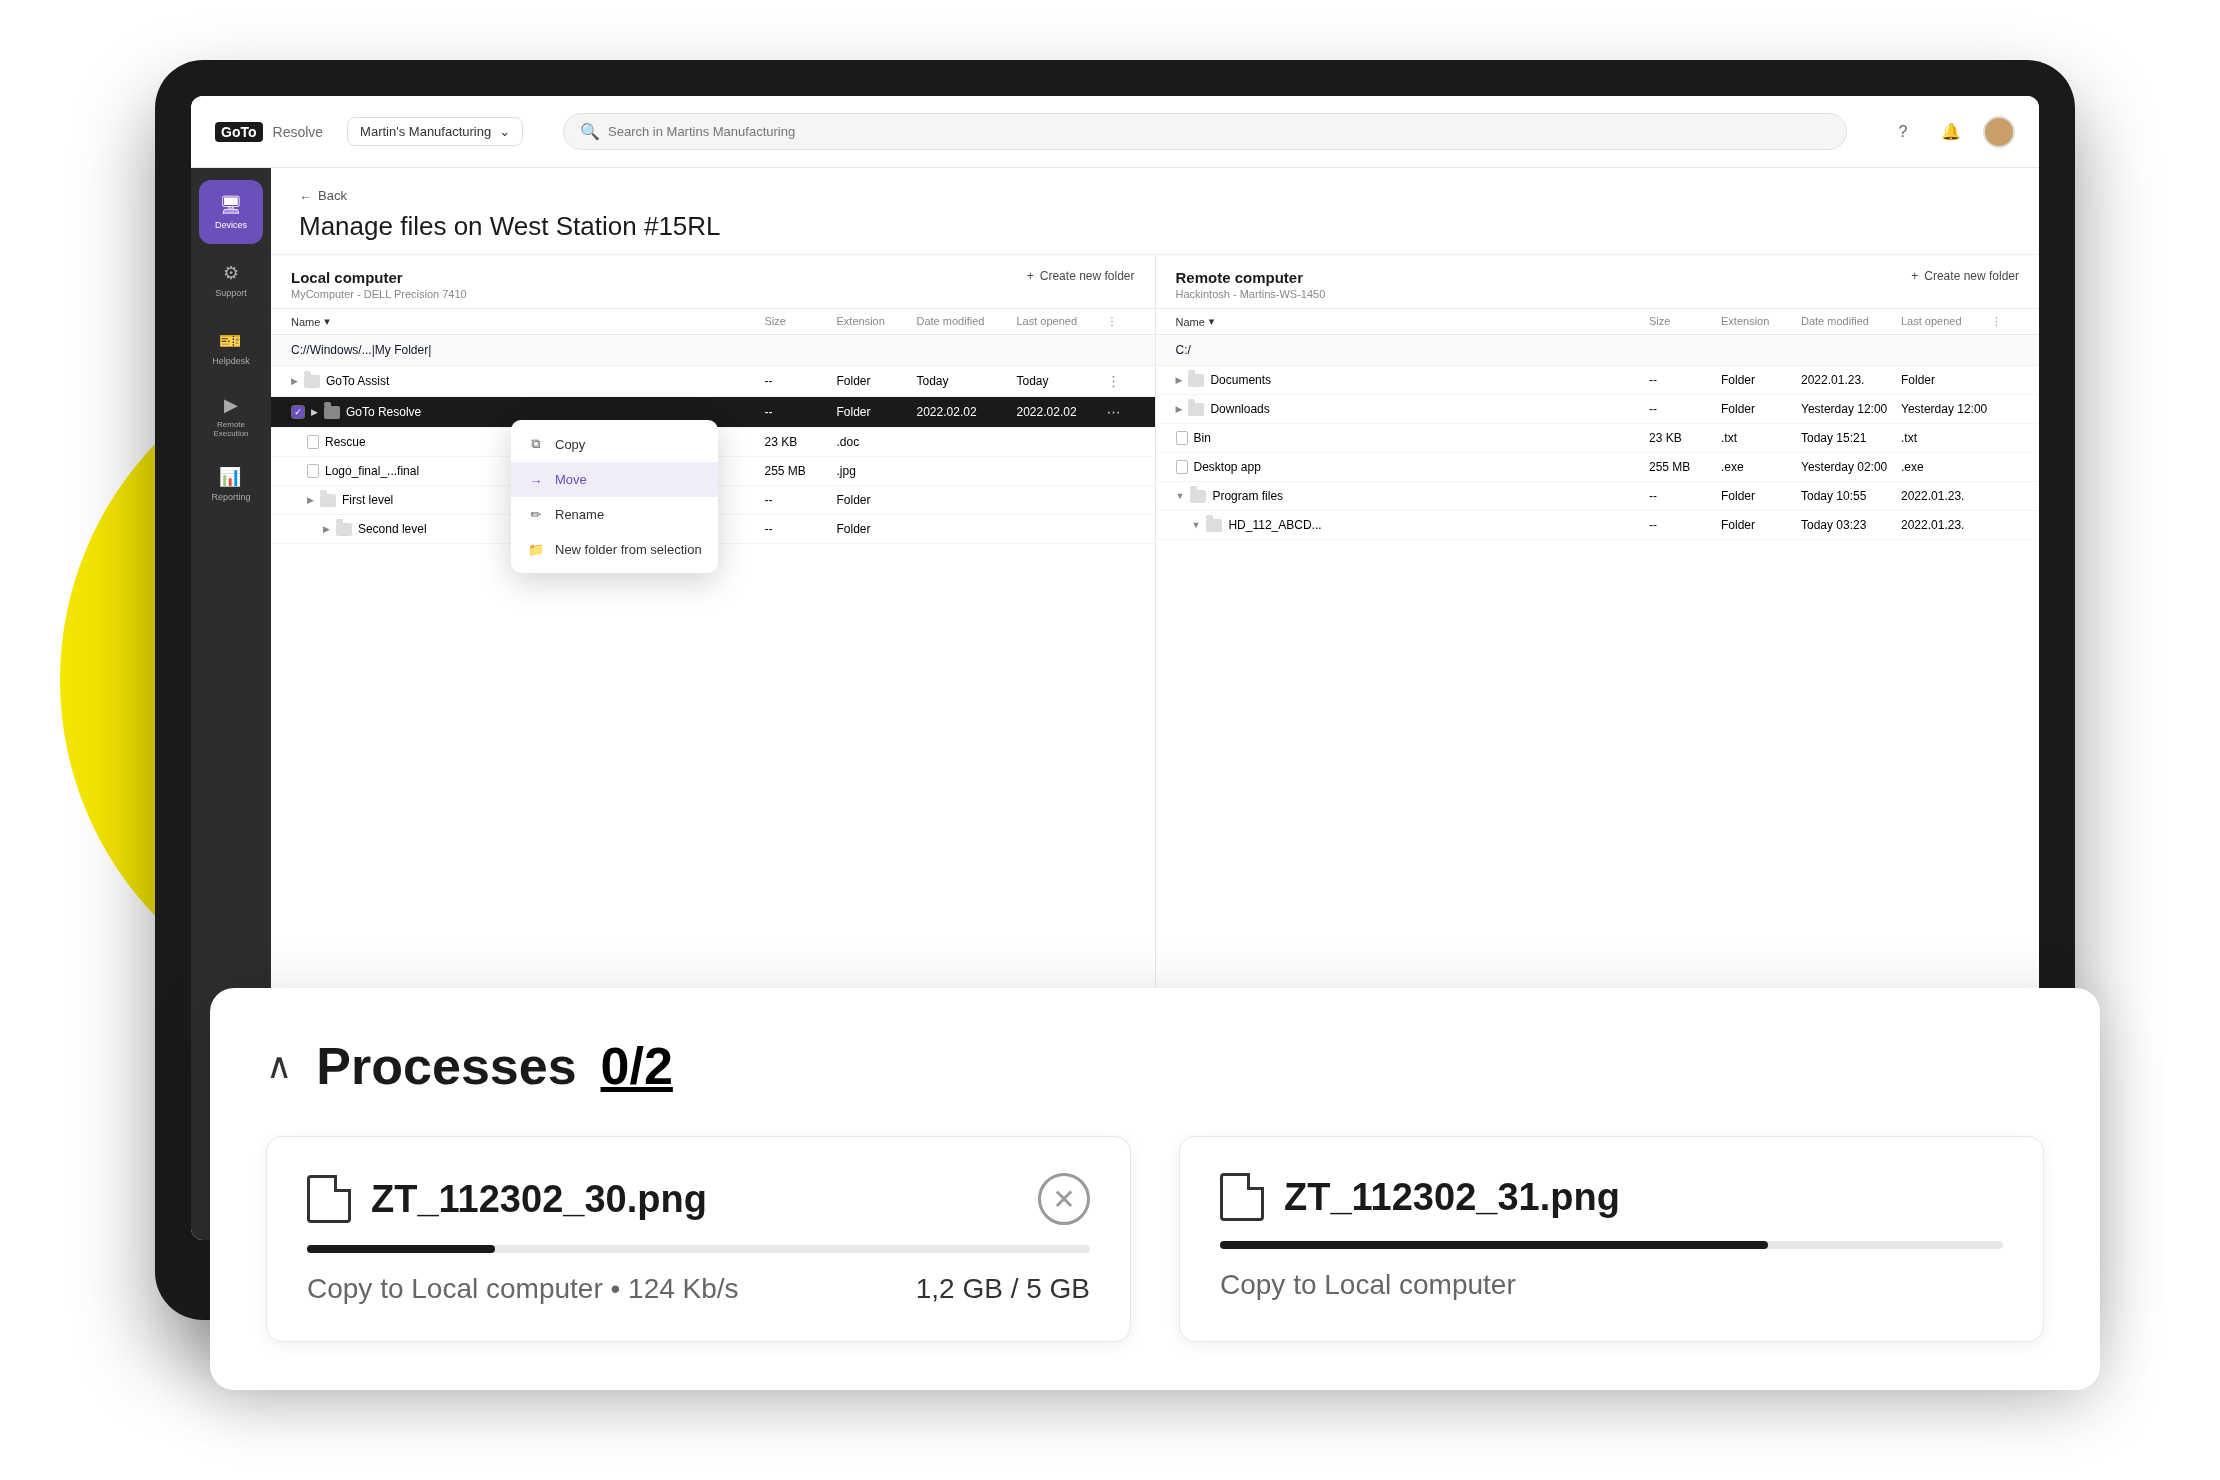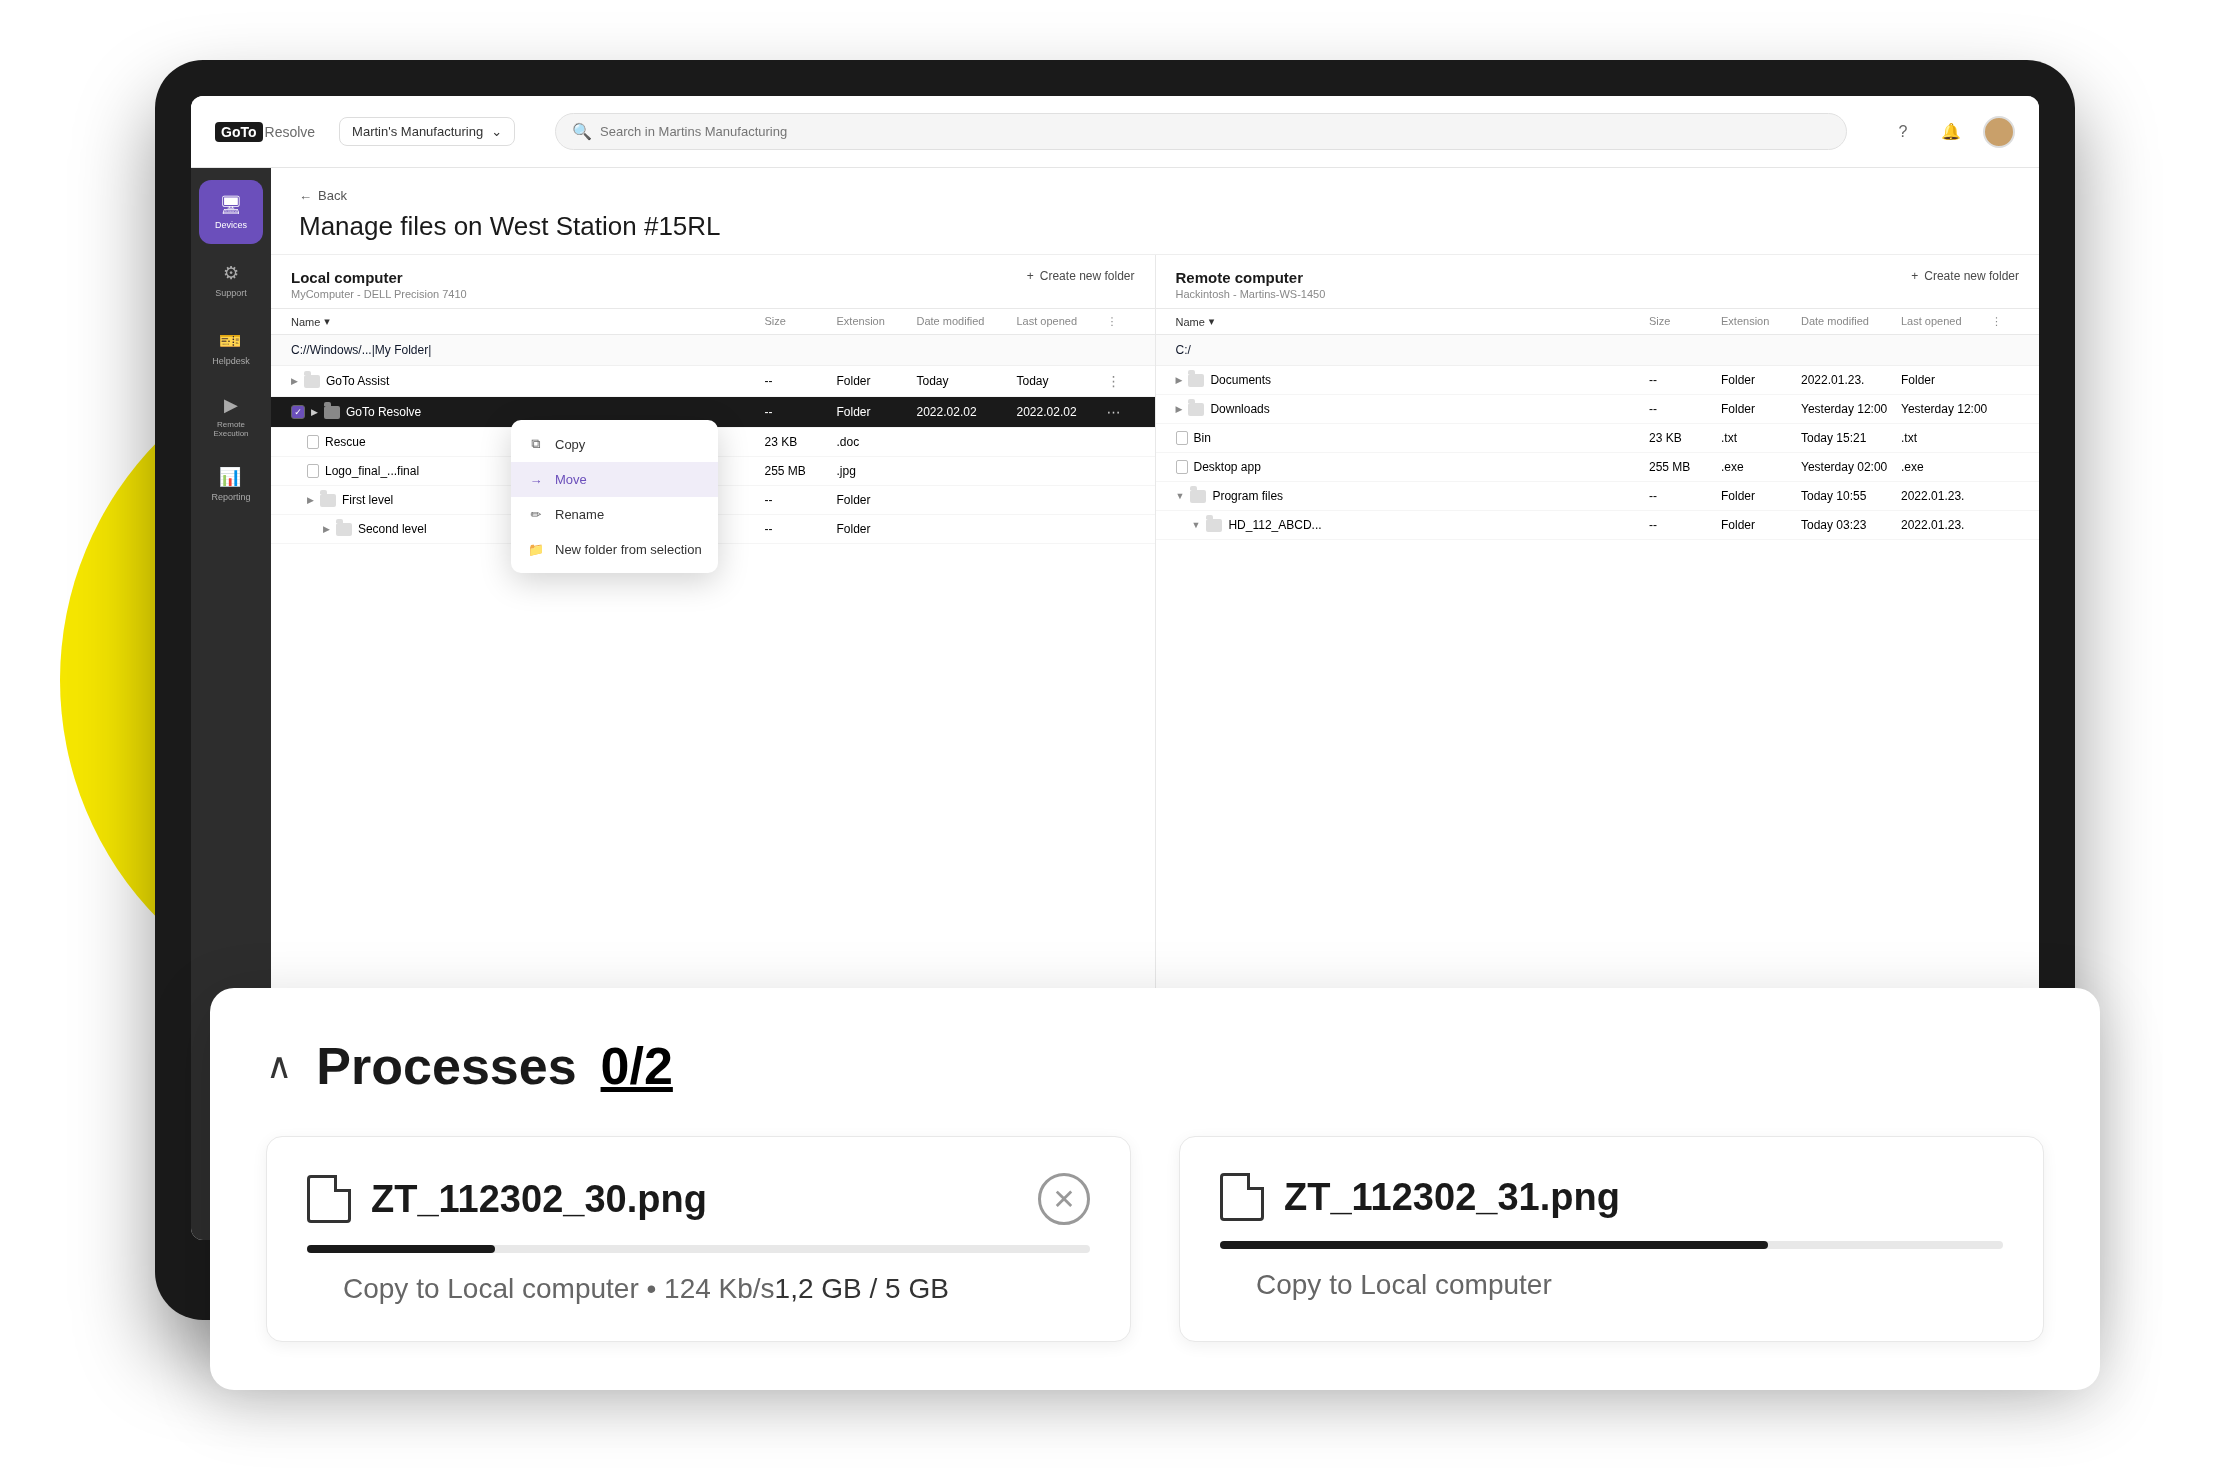--- a/index.html
+++ b/index.html
@@ -183,23 +183,22 @@
     }
 
     .progress-bar-fill {
       height: 100%;
       background: #1a1a1a;
       border-radius: 4px;
     }
 
     .process-item-footer {
       display: flex;
-      justify-content: flex-start;
-      align-items: center;
-      margin-left: 36px;
+      justify-content: space-between;
+      align-items: center;
     }
 
     .process-subtitle {
       font-size: 28px;
       color: #666;
     }
 
     .process-size {
       font-size: 28px;
       color: #333;
@@ -223,21 +222,21 @@
       display: flex;
       align-items: center;
       padding: 0 24px;
       gap: 16px;
       flex-shrink: 0;
     }
 
     .goto-logo {
       display: flex;
       align-items: center;
-      gap: 2px;
+      gap: 10px;
       font-weight: 700;
       font-size: 18px;
       color: #333;
     }
 
     .goto-logo-box {
       background: #1a1a1a;
       color: white;
       padding: 2px 6px;
       border-radius: 4px;

